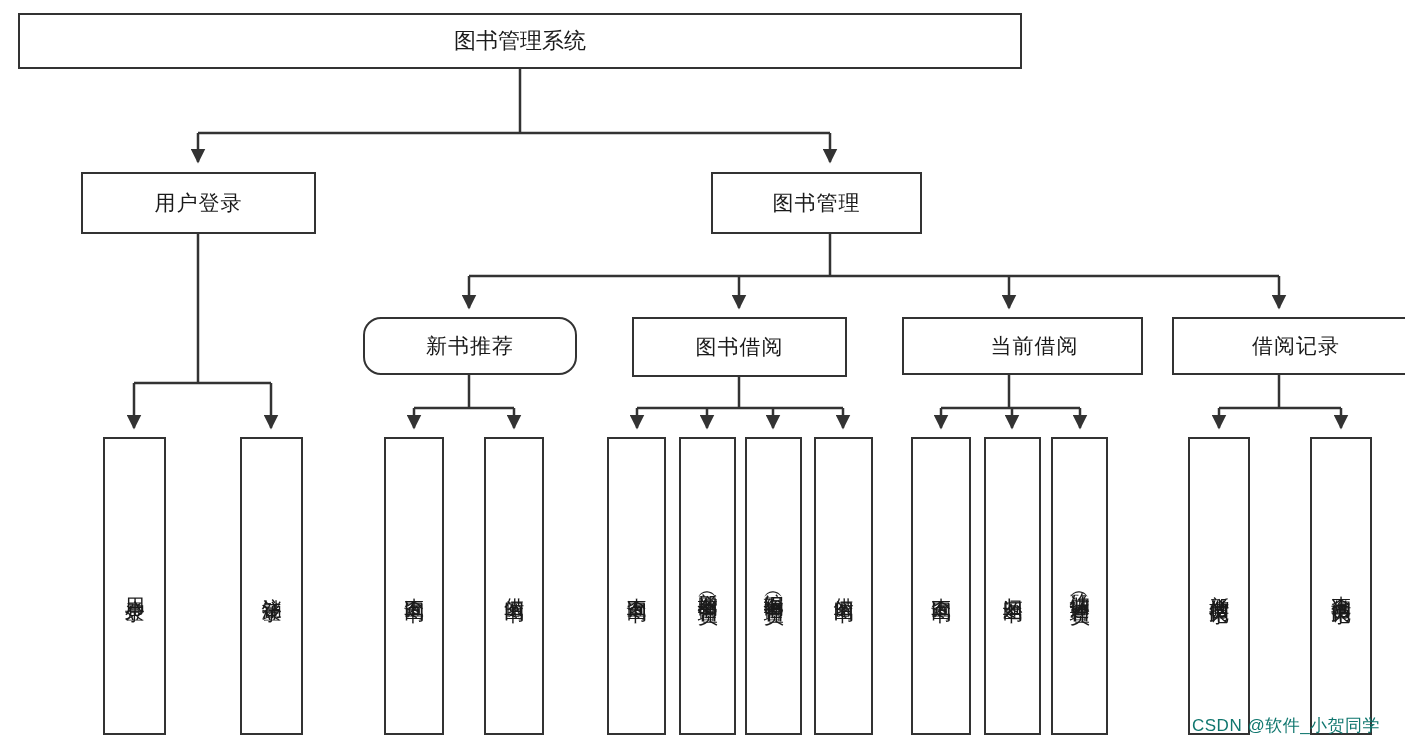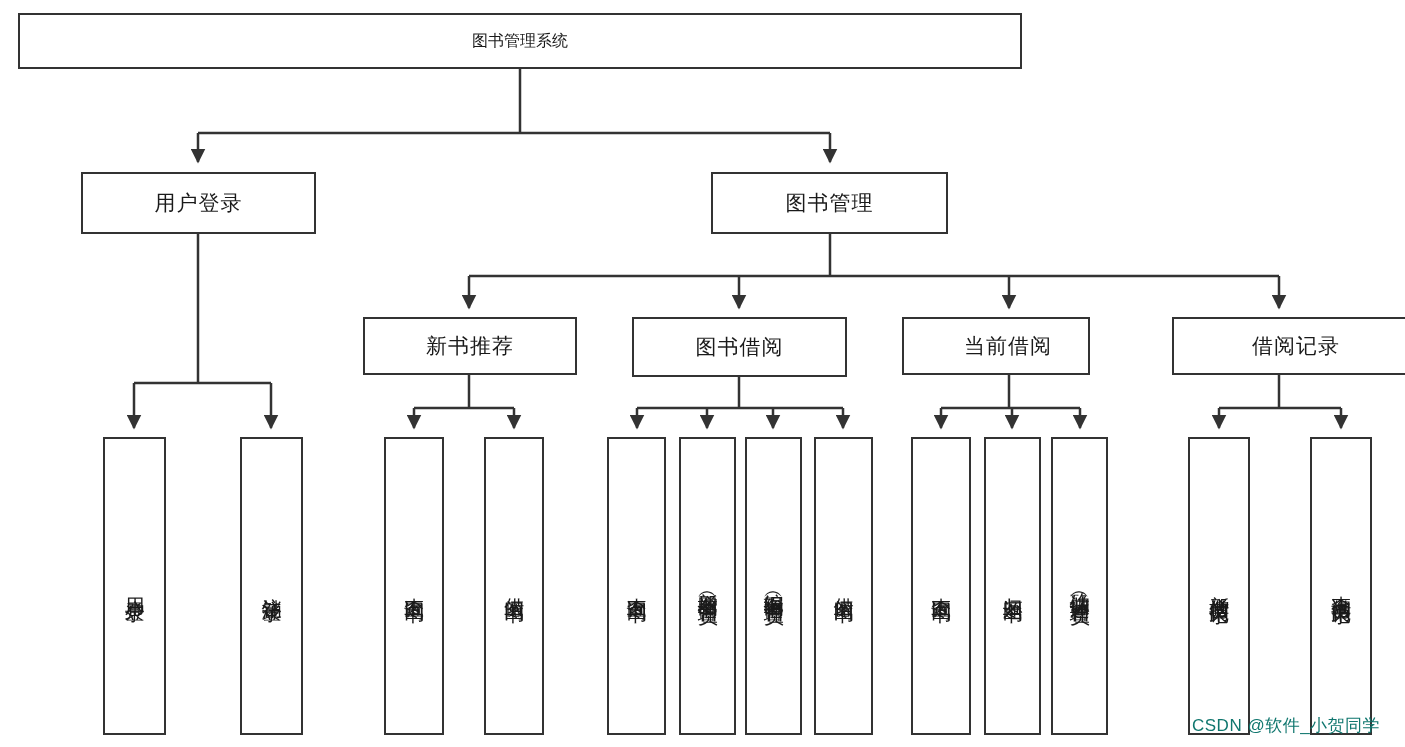--- a/index.html
+++ b/index.html
@@ -35,21 +35,21 @@
     justify-content: center;
     color: #1a1a1a;
     z-index: 2;
   }
   .node-h {
     font-size: 21px;
     letter-spacing: 1px;
     white-space: nowrap;
   }
   .node-root {
-    font-size: 16px;
+    font-size: 22px;
     justify-content: center;
   }
   .leaf {
     position: absolute;
     box-sizing: border-box;
     border: 2px solid #333333;
     background: #ffffff;
     display: flex;
     align-items: center;
     justify-content: center;
@@ -133,33 +133,33 @@
   </svg>
 
   <div class="node node-root" style="left:18px; top:13px; width:1004px; height:56px;">
     <span>图书管理系统</span>
   </div>
 
   <div class="node node-h" style="left:81px; top:172px; width:235px; height:62px;">
     <span>用户登录</span>
   </div>
 
-  <div class="node node-h" style="left:711px; top:172px; width:237px; height:62px;">
+  <div class="node node-h" style="left:711px; top:172px; width:211px; height:62px;">
     <span>图书管理</span>
   </div>
 
-  <div class="node node-h" style="left:363px; top:317px; width:214px; height:58px;">
+  <div class="node node-h" style="left:363px; top:317px; width:214px; height:58px;border-radius:18px;">
     <span>新书推荐</span>
   </div>
 
   <div class="node node-h" style="left:632px; top:317px; width:215px; height:60px;">
     <span>图书借阅</span>
   </div>
 
-  <div class="node node-h" style="left:902px; top:317px; width:188px; height:58px;padding-left:24px;">
+  <div class="node node-h" style="left:902px; top:317px; width:241px; height:58px;padding-left:24px;">
     <span>当前借阅</span>
   </div>
 
   <div class="node node-h" style="left:1172px; top:317px; width:248px; height:58px;">
     <span>借阅记录</span>
   </div>
 
   <div class="leaf" style="left:103px; top:437px; width:63px; height:298px;">
     <span class="vtext">用户登录</span>
   </div>

